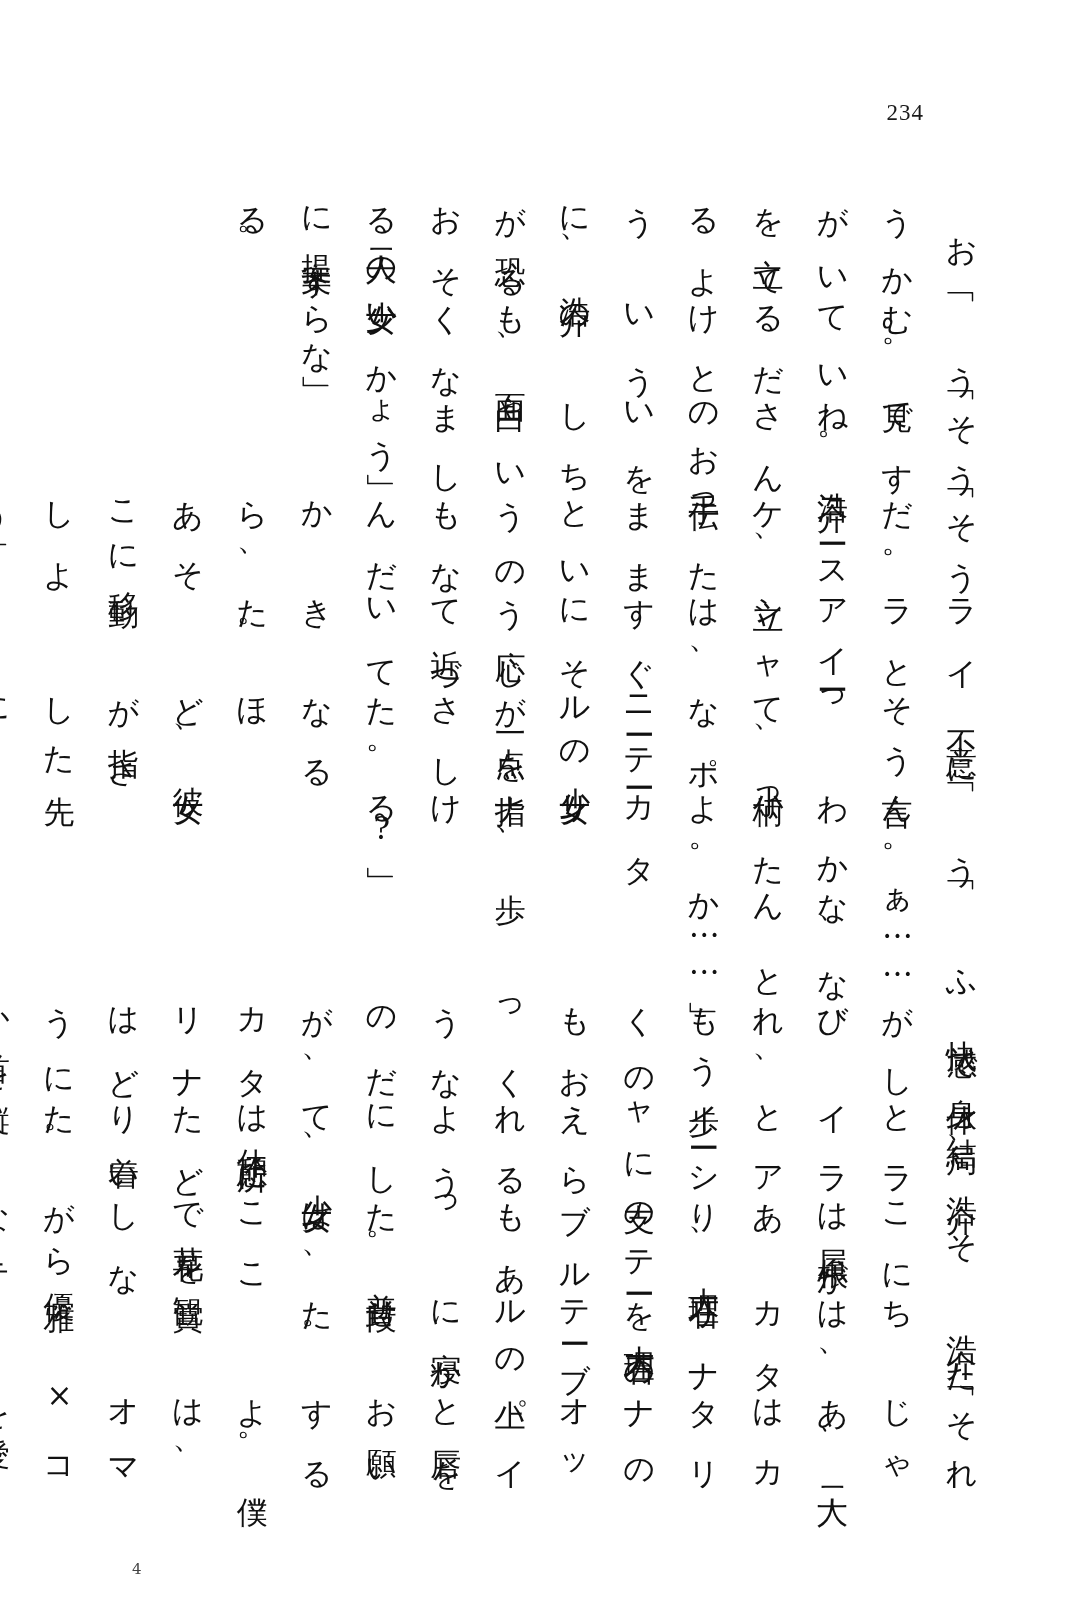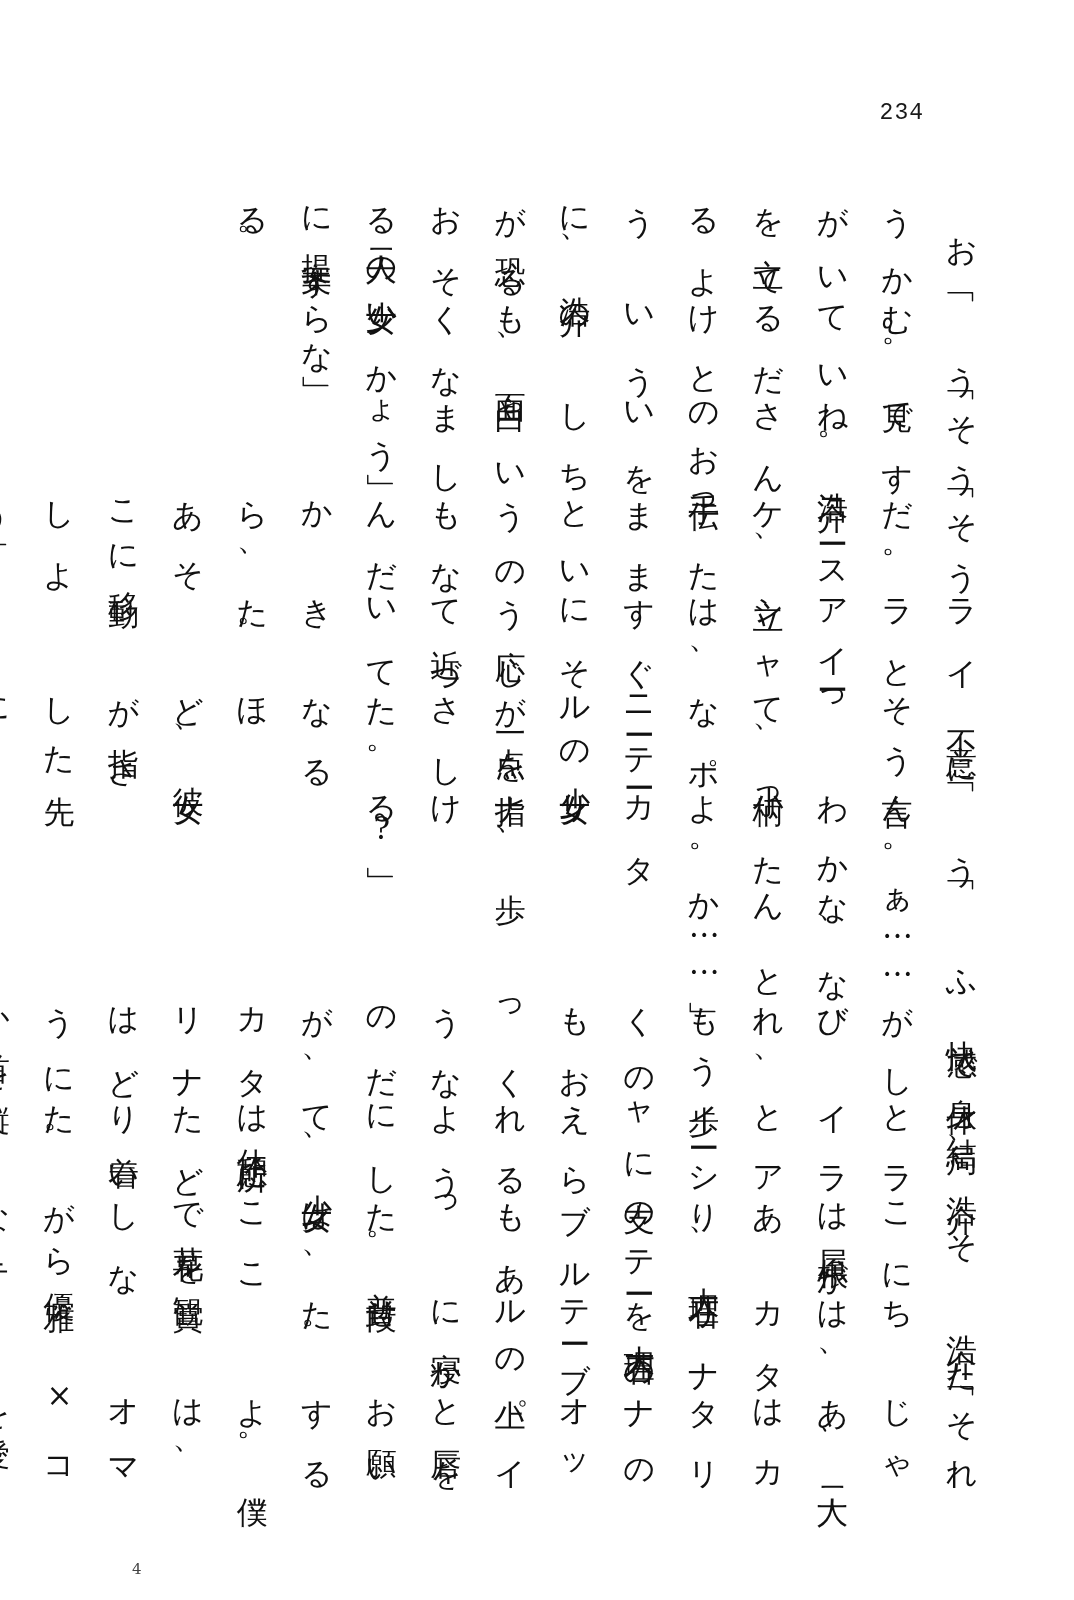--- a/index.html
+++ b/index.html
@@ -16,21 +16,21 @@
     font-family: "DejaVu Serif", "Liberation Serif", serif;
     color: #111111;
   }
   .page-number {
     position: absolute;
     top: 100px;
     right: 150px;
     font-size: 23px;
     letter-spacing: 1px;
     color: #1a1a1a;
-    font-family: Liberation Mono, monospace;
+    font-family: Liberation Serif, serif;
   }
   .text-body {
     position: absolute;
     top: 185px;
     right: 80px;
     left: 80px;
     height: 1290px;
     writing-mode: vertical-rl;
     text-orientation: upright;
     display: flex;

